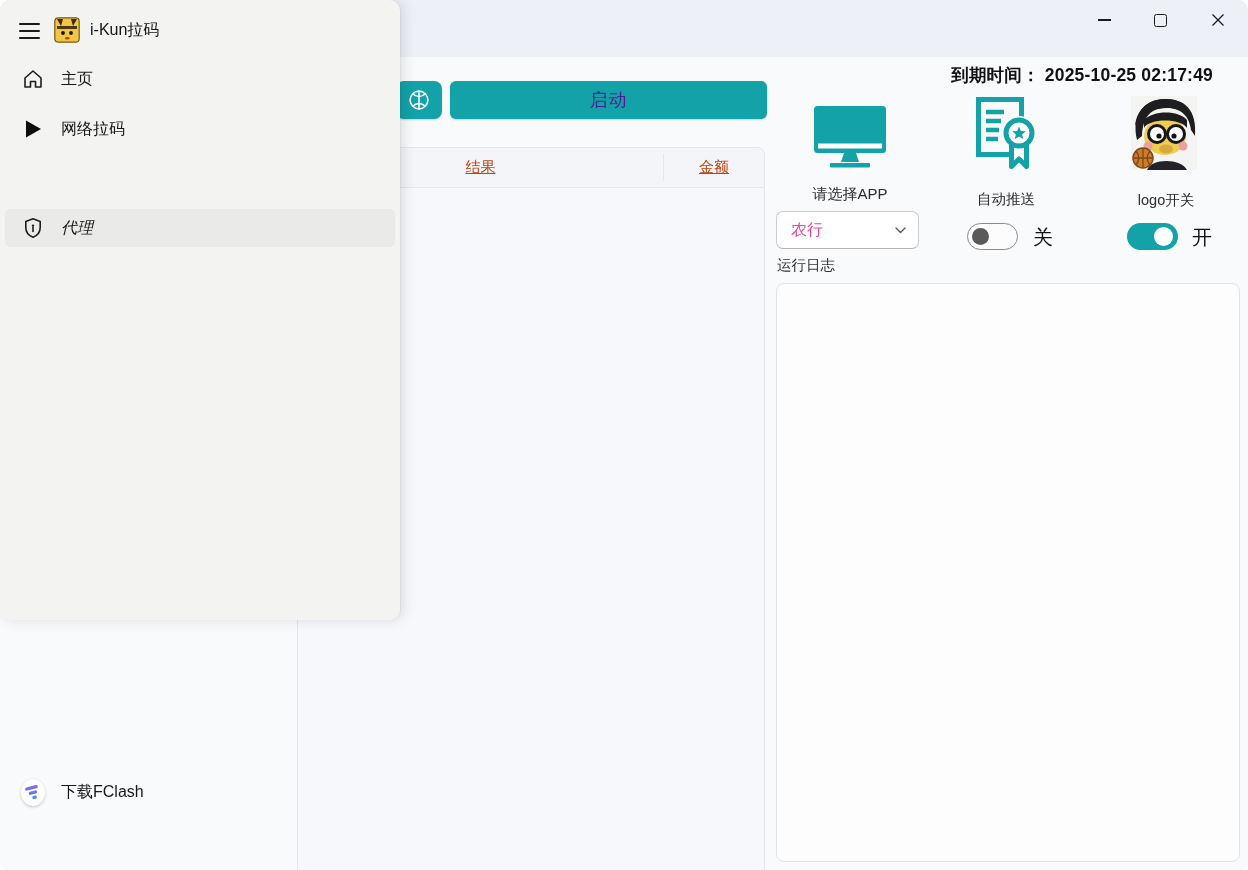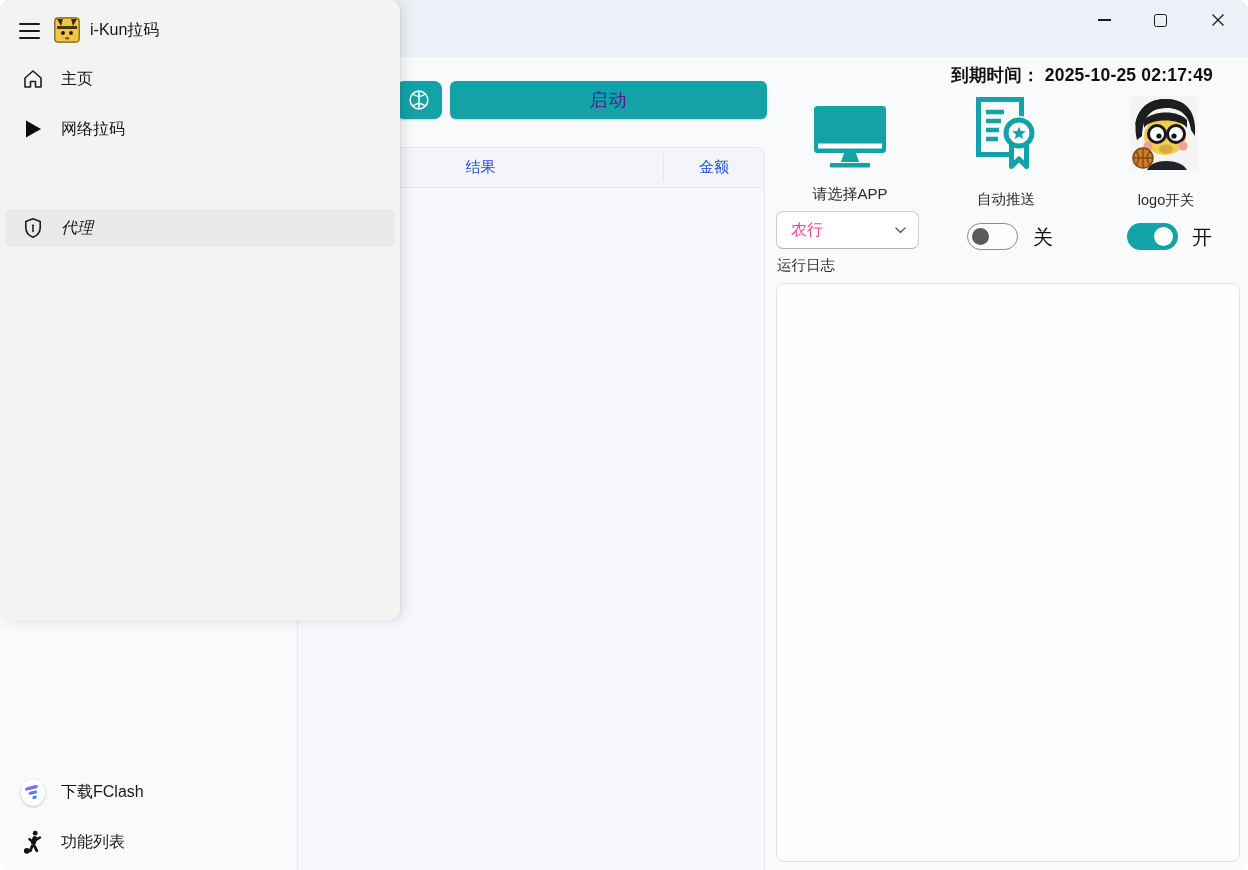--- a/index.html
+++ b/index.html
@@ -23,21 +23,21 @@
 
   
   .btn { position:absolute; display:flex; align-items:center; justify-content:center; cursor:default; }
   .btn-ball { left:396px; top:81px; width:46px; height:38px; background:var(--accent); border-radius:8px; box-shadow:0 1px 2px rgba(0,0,0,.18); }
   .btn-start { left:450px; top:81px; width:317px; height:38px; background:var(--accent); border-radius:6px; box-shadow:0 1px 2px rgba(0,0,0,.18); color:#4c1d95; font-size:18px; letter-spacing:1px; }
 
   
   .table { position:absolute; left:297px; top:147px; width:468px; height:723px; background:#f7f8fb;
            border:1px solid #e3e6eb; border-bottom:none; border-radius:8px 8px 0 0; overflow:hidden; }
   .thead { display:flex; height:40px; background:#f3f5f9; border-bottom:1px solid #e6e8ec; align-items:stretch; }
-  .th { display:flex; align-items:center; justify-content:center; font-size:15px; color:#1d4ed8; }
+  .th { display:flex; align-items:center; justify-content:center; font-size:15px; color:#c2410c;text-decoration:underline; }
   .th.c1 { width:365px; }
   .th-div { width:1px; background:#e3e6eb; margin:6px 0; }
   .th.c2 { flex:1; }
   .tbody { width:100%; height:682px; }
 
   
   .icon-block { position:absolute; display:flex; align-items:center; justify-content:center; }
   .monitor-wrap { left:808px; top:104px; width:84px; height:68px; }
   .cert-wrap { left:972px; top:94px; width:68px; height:84px; }
   .avatar { position:absolute; left:1131px; top:96px; width:66px; height:74px; border-radius:2px; overflow:hidden; }
@@ -254,30 +254,16 @@
               <rect x="2" y="3" width="13" height="3.2" rx="1.6" fill="#7a6cf0"></rect>
               <rect x="4.5" y="8" width="8.5" height="3.2" rx="1.6" fill="#5f7cf2"></rect>
               <rect x="7" y="13" width="4.5" height="3.2" rx="1.6" fill="#3f8df4"></rect>
             </g>
           </svg>
         </div>
       </div>
       <div class="nav-label">下载FClash</div>
     </div>
 
-    <div class="nav-item" style="top:823px;">
-      <div class="nav-icon">
-        <svg width="26" height="26" viewBox="0 0 24 24">
-          <circle cx="14.2" cy="3.2" r="2.4" fill="#141414"></circle>
-          <rect x="10.8" y="6" width="5" height="9" rx="2.5" fill="#141414" transform="rotate(18 13 10)"></rect>
-          <rect x="7" y="9" width="7" height="2.6" rx="1.3" fill="#141414" transform="rotate(38 10 10)"></rect>
-          <rect x="14" y="7.5" width="6.5" height="2.4" rx="1.2" fill="#141414" transform="rotate(-30 17 8.7)"></rect>
-          <rect x="9" y="14.5" width="2.8" height="8" rx="1.4" fill="#141414" transform="rotate(22 10.4 18)"></rect>
-          <rect x="13" y="14" width="2.8" height="8.5" rx="1.4" fill="#141414" transform="rotate(-28 14.4 18)"></rect>
-          <circle cx="5.8" cy="20.8" r="2.9" fill="#141414"></circle>
-        </svg>
-      </div>
-      <div class="nav-label">功能列表</div>
-    </div>
 
   </div>
 
 </div>
 
 </body></html>

